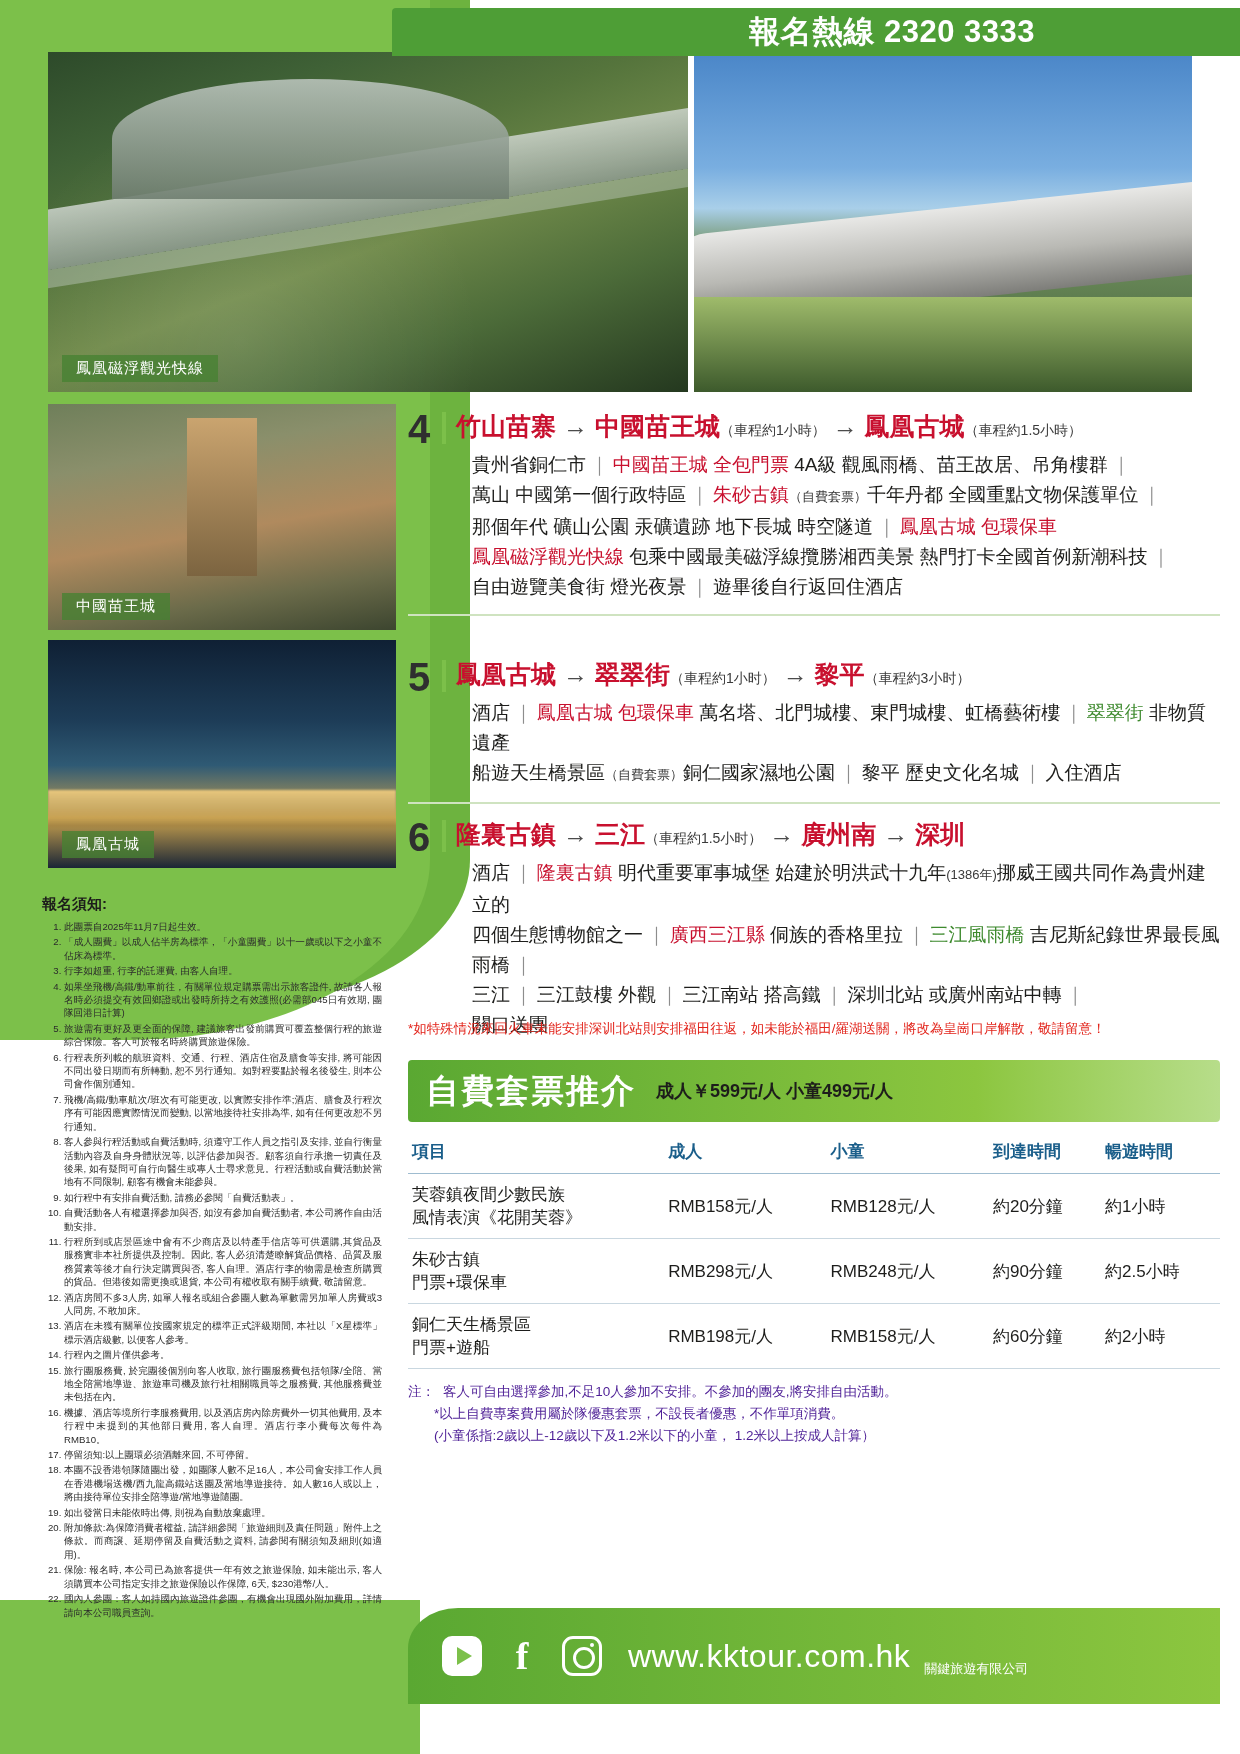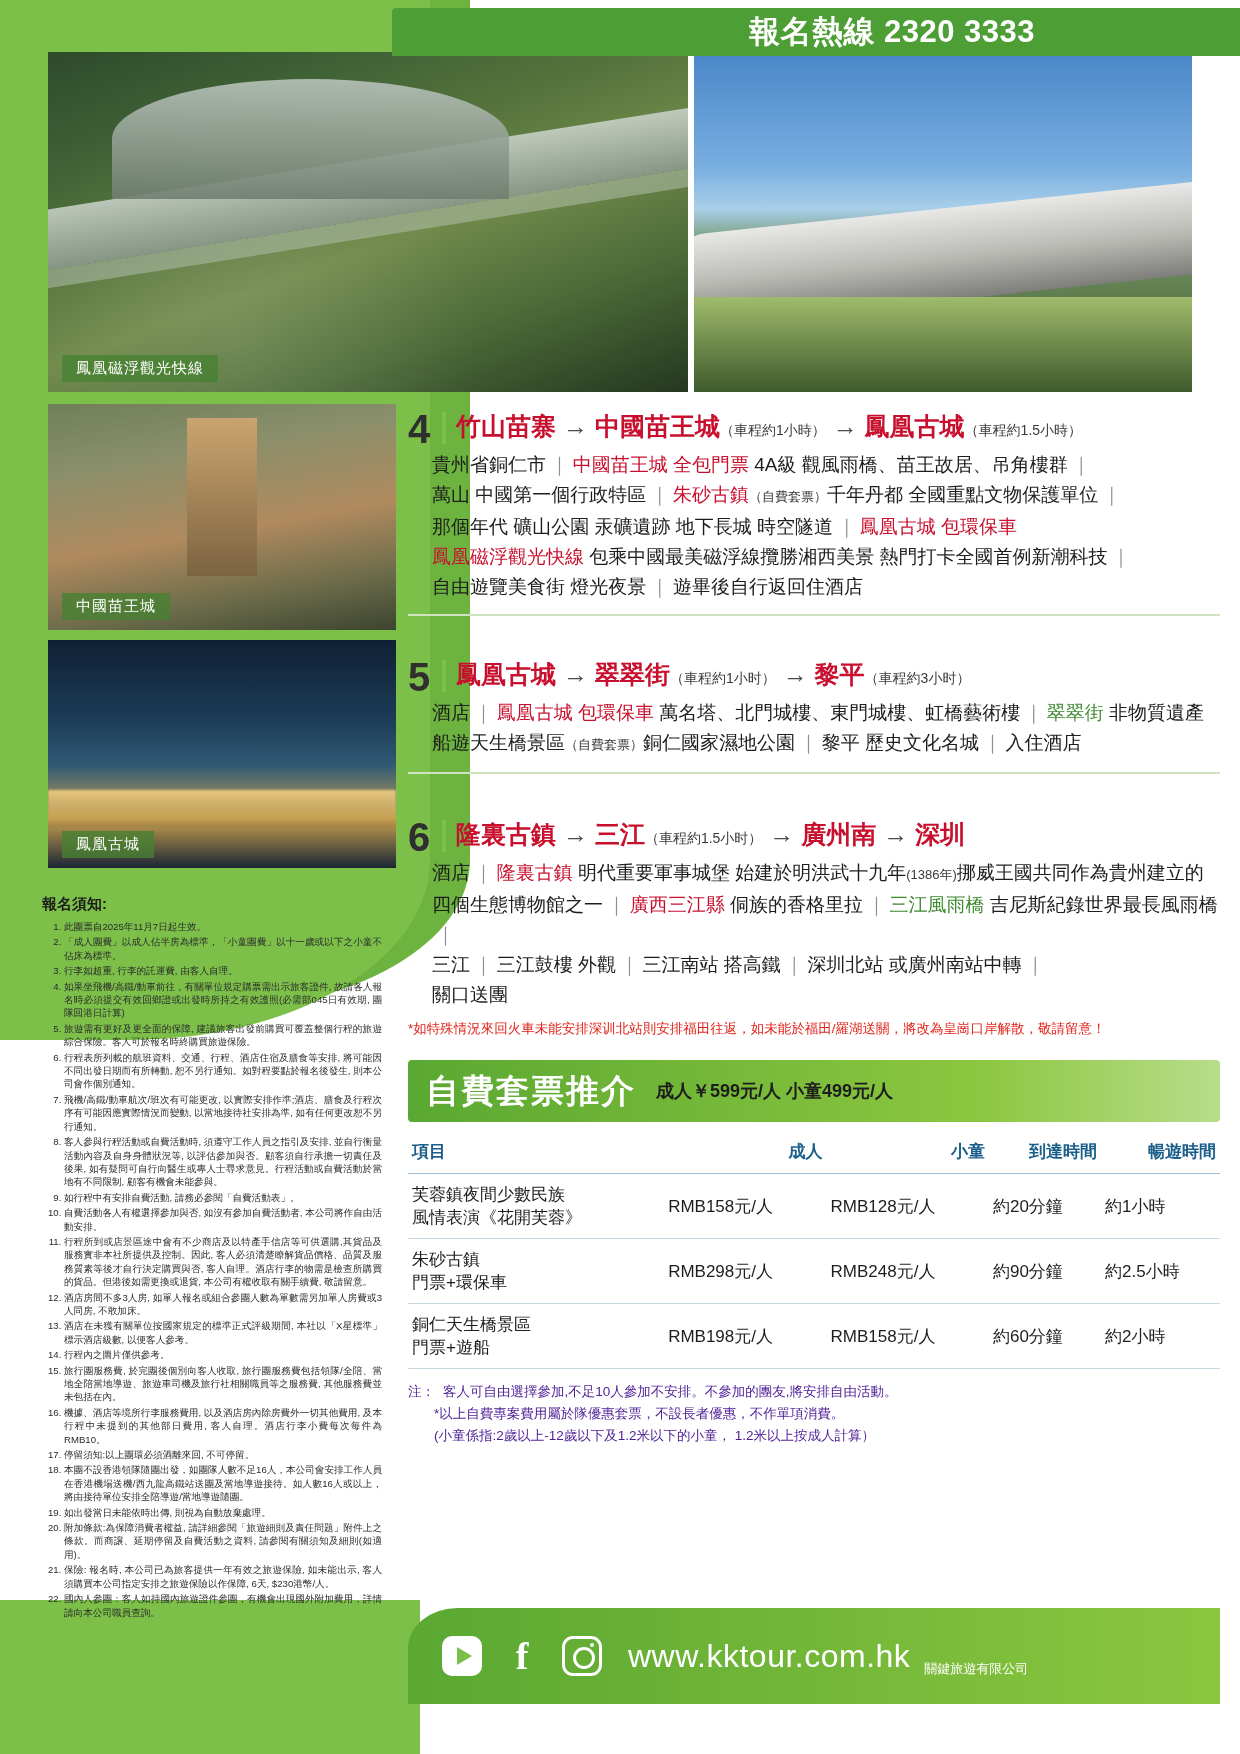--- a/index.html
+++ b/index.html
@@ -91,21 +91,21 @@
   #itin-6 { top:818px; }
   .day-head { display:flex; align-items:flex-start; }
   .day-num {
     font-size:40px; font-weight:bold; color:#2f2f2f; line-height:34px;
     width:34px; text-align:left; margin-top:2px;
   }
   .day-bar { width:4px; background:#7cc04a; align-self:stretch; margin:2px 10px 2px 0; }
   .title-line { font-size:25px; font-weight:bold; color:#c8102e; line-height:32px; }
   .title-line .arrow { color:#4b4b4b; font-weight:bold; }
   .title-line .small { font-size:14px; color:#3a3a3a; font-weight:normal; }
-  .body-lines { margin-left:24px; margin-top:4px; }
+  .body-lines { margin-left:64px; margin-top:4px; }
   .bline { font-size:19px; color:#1d1d1b; line-height:30px; }
   .bline .red { color:#c8102e; }
   .bline .grn { color:#3e8a2e; }
   .bline .sm { font-size:13px; color:#3a3a3a; }
   .bline .sep { color:#8d8d8d; padding:0 4px; }
   .rule { height:2px; background:#cfe3c0; margin:12px 0 8px 0; }
   .note-red {
     position:absolute; left:408px; top:984px; width:812px;
     font-size:13.5px; color:#e2231a; z-index:3;margin-top:36px;
   }
@@ -114,21 +114,21 @@
   .pkg-wrap { position:absolute; left:408px; top:1060px; width:812px; z-index:3; }
   .pkg-head {
     position:relative; height:62px;
     background:linear-gradient(90deg,#5aa832,#8cc63f 70%,#b7dd8a);
     border-radius:4px; display:flex; align-items:center;
   }
   .pkg-head .t1 { color:#fff; font-size:33px; font-weight:bold; margin-left:18px; letter-spacing:2px; }
   .pkg-head .t2 { color:#1d1d1b; font-size:18px; font-weight:bold; margin-left:20px; }
   table.pkg { width:100%; border-collapse:collapse; margin-top:10px; }
   table.pkg th {
-    font-size:17px; color:#1a5e8a; font-weight:bold; text-align:right;
+    font-size:17px; color:#1a5e8a; font-weight:bold; text-align:left;
     padding:8px 4px 10px 4px; border-bottom:1.5px solid #9fbcd0;
   }
   table.pkg th.left { text-align:left; padding-left:4px; }
   table.pkg td {
     font-size:17px; color:#1d1d1b; 
     padding:9px 4px; border-bottom:1px solid #c9d7e0; line-height:23px;
   }
   table.pkg td.left { text-align:left; }
   .pkg-note { margin-top:12px; font-size:13.5px; color:#4c1d95; line-height:22px; padding-left:26px; }
   .pkg-note .lab { margin-left:-26px; margin-right:8px; }

